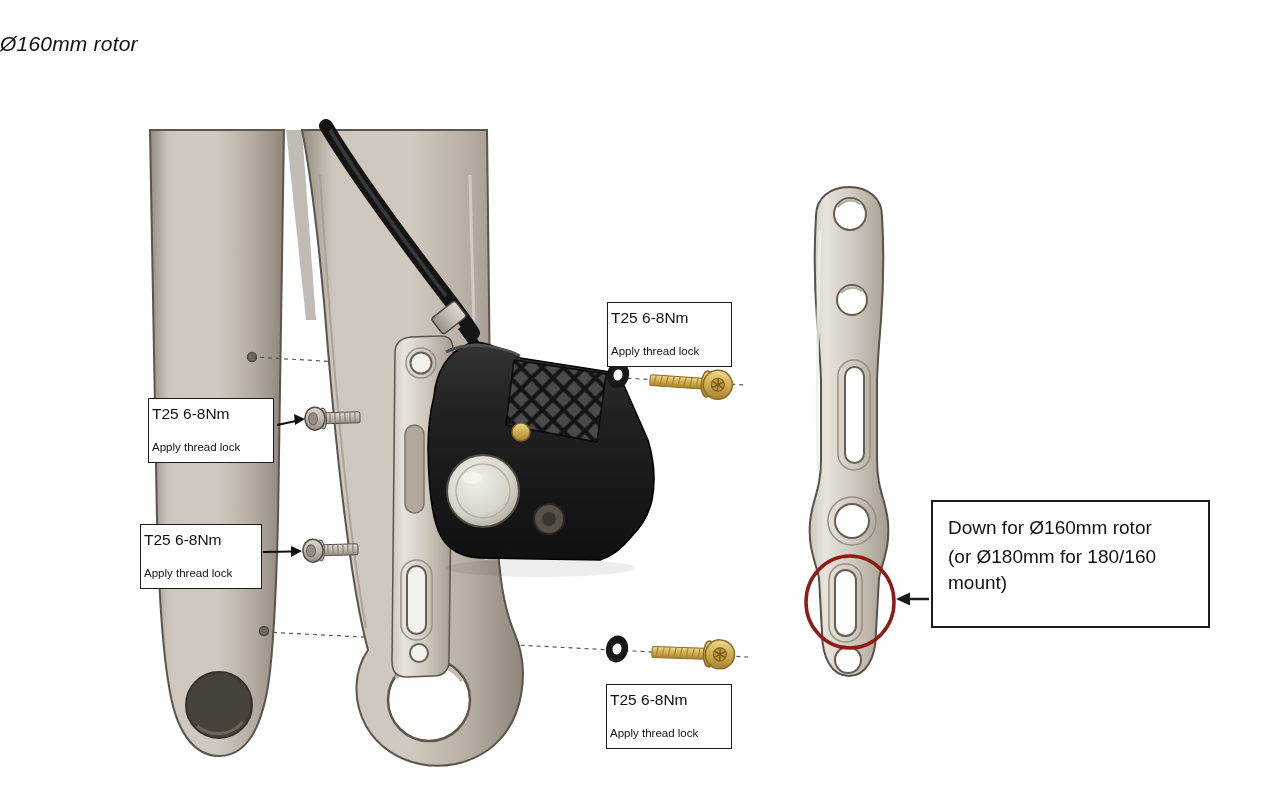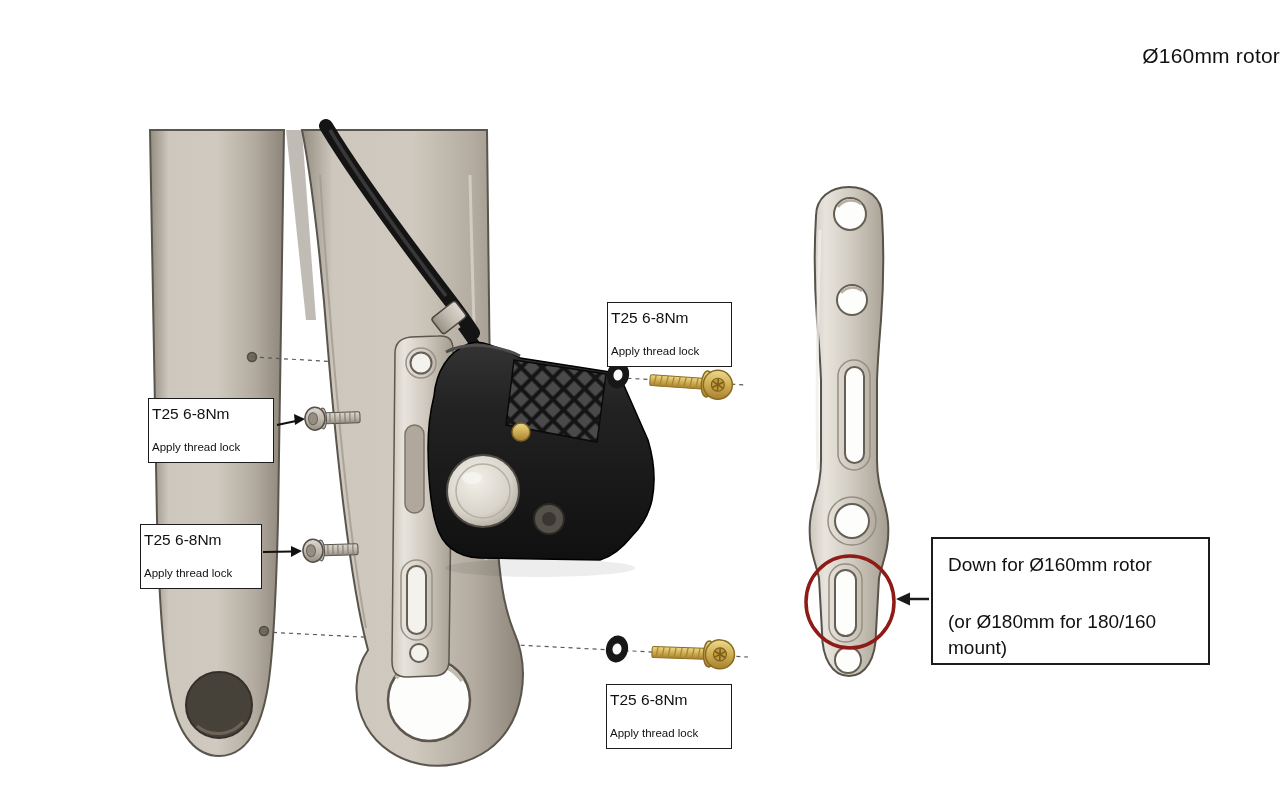--- a/index.html
+++ b/index.html
@@ -1,30 +1,30 @@
 <!DOCTYPE html>
 <html><head>
 <meta charset="utf-8">
 <style>
   html,body{margin:0;padding:0;background:#ffffff;}
   #canvas{position:relative;width:1280px;height:800px;background:#ffffff;overflow:hidden;
           font-family:"Liberation Sans",sans-serif;color:#111;}
-  #title{position:absolute;top:44px;left:0;right:0;text-align:right;font-size:21px;letter-spacing:.2px;}
+  #title{position:absolute;top:32px;left:0;right:0;text-align:left;font-size:21px;letter-spacing:.2px;font-style:italic;}
   svg.diagram{position:absolute;left:0;top:0;}
   .callout{position:absolute;background:#fff;border:1px solid #1c1c1c;text-align:left;
            box-sizing:border-box;padding:6px 3px 7px;}
   .callout .torque{display:block;font-size:15.5px;line-height:1.15;}
   .callout .note{display:block;font-size:11.5px;line-height:1.2;margin-top:18px;}
   #callout-top-right{left:607px;top:302px;width:125px;}
   #callout-left-upper{left:148px;top:398px;width:126px;}
   #callout-left-lower{left:140px;top:524px;width:122px;}
   #callout-bottom{left:606px;top:684px;width:126px;}
-  #note-box{position:absolute;left:931px;top:537px;width:279px;height:128px;background:#fff;
+  #note-box{position:absolute;left:931px;top:500px;width:279px;height:128px;background:#fff;
             border:2px solid #1c1c1c;box-sizing:border-box;padding:13px 15px;font-size:19px;line-height:1.34;}
-  #note-box .line2{margin-top:32px;}
+  #note-box .line2{margin-top:4px;}
 </style>
 </head>
 <body>
 
 <div id="canvas">
 
   <div id="title">Ø160mm rotor</div>
 
   <svg class="diagram" width="1280" height="800" viewBox="0 0 1280 800">
     <defs>

